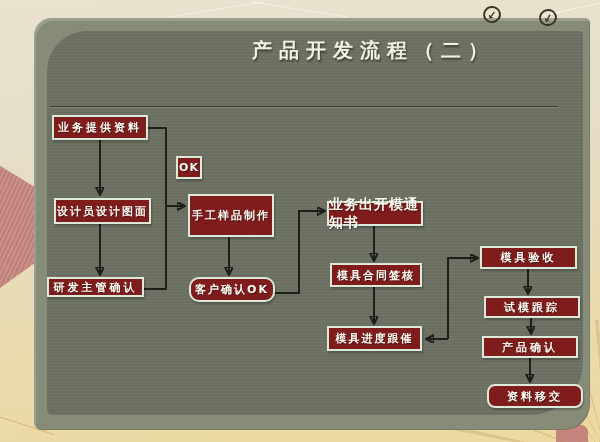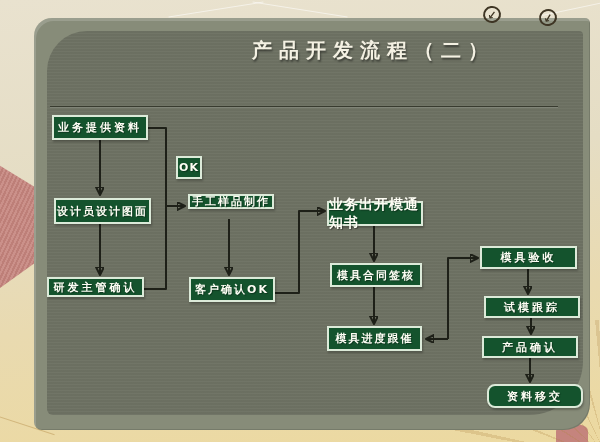--- a/index.html
+++ b/index.html
@@ -55,33 +55,33 @@
     color:#f4f1e3;text-shadow:1px 2px 2px rgba(0,0,0,0.45);
   }
   .title-rule{
     position:absolute;left:50px;top:106px;width:508px;height:1px;
     background:#383b2f;box-shadow:0 1px 0 rgba(255,255,255,0.14);
   }
 
   
   .node{
     position:absolute;display:flex;align-items:center;justify-content:center;
-    background:#14532d;border:2px solid #dcead9;box-sizing:border-box;
+    background:#7f1d1d;border:2px solid #dcead9;box-sizing:border-box;
     color:#fdfdf4;font-weight:bold;font-size:11px;letter-spacing:3px;
     text-shadow:1px 1px 1px rgba(0,0,0,0.35);
     box-shadow:1px 2px 2px rgba(0,0,0,0.25);
   }
   .node.small{letter-spacing:1px;}
   .node.tight{font-size:14px;letter-spacing:1px;}
   .n0{left:52px;top:115px;width:96px;height:25px;}
   .n1{left:176px;top:156px;width:26px;height:23px;}
   .n2{left:54px;top:198px;width:97px;height:26px;letter-spacing:2px;}
   .n3{left:47px;top:277px;width:97px;height:20px;}
-  .n4{left:188px;top:194px;width:86px;height:15px;letter-spacing:2px;}
-  .n5{left:189px;top:277px;width:86px;height:25px;letter-spacing:2px;}
+  .n4{left:188px;top:194px;width:86px;height:43px;letter-spacing:2px;}
+  .n5{left:189px;top:277px;width:86px;height:25px;letter-spacing:2px;border-radius:10px;}
   .n6{left:327px;top:201px;width:96px;height:25px;}
   .n7{left:330px;top:263px;width:92px;height:24px;letter-spacing:2px;}
   .n8{left:327px;top:326px;width:95px;height:25px;letter-spacing:2px;}
   .n9{left:480px;top:246px;width:97px;height:23px;}
   .n10{left:484px;top:296px;width:96px;height:22px;}
   .n11{left:482px;top:336px;width:96px;height:22px;}
   .n12{left:487px;top:384px;width:96px;height:24px;border-radius:8px;}
 
   svg.wires{position:absolute;left:0;top:0;width:600px;height:442px;pointer-events:none;}
   svg.wires path{fill:none;stroke:#1e2018;stroke-width:2;stroke-linejoin:round;}

